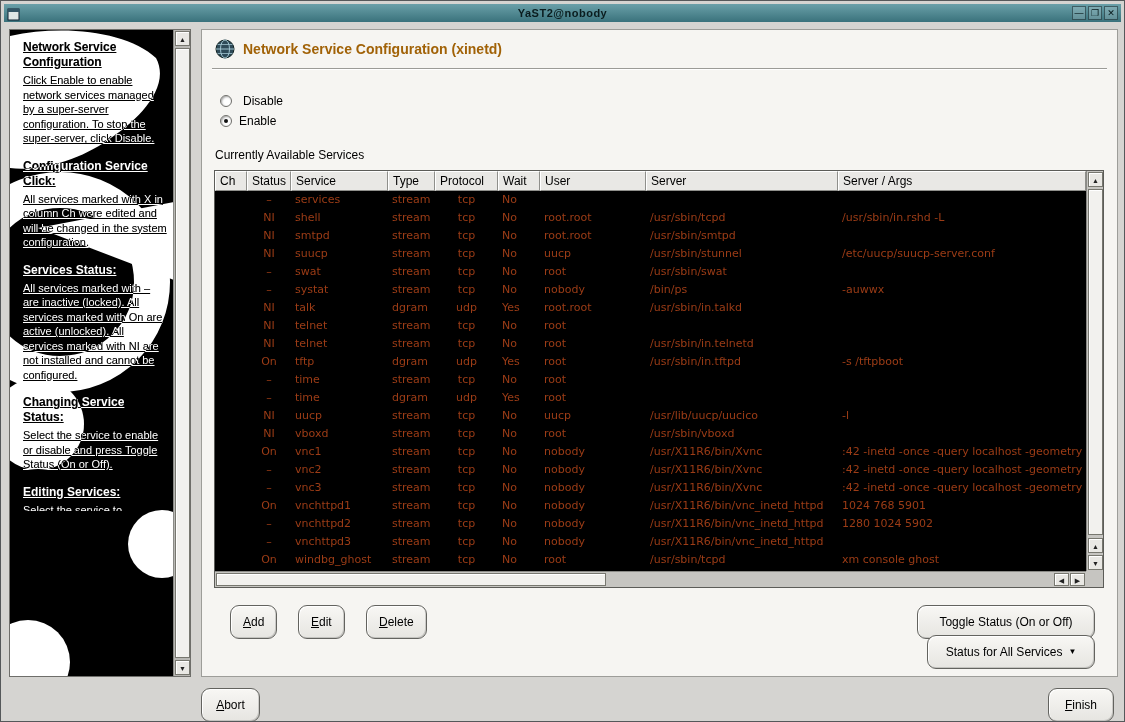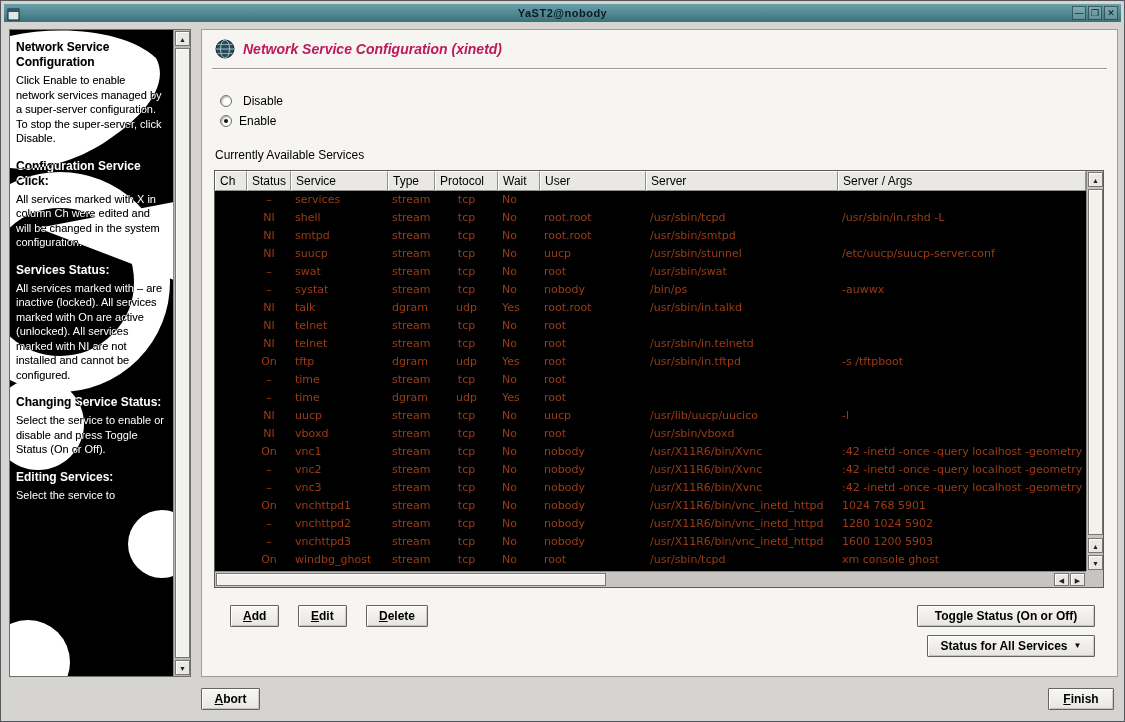--- a/index.html
+++ b/index.html
@@ -30,22 +30,22 @@
   }
   
   .sidebar {
     position:absolute; left:8px; top:28px; width:182px; height:648px;
     background:var(--sidebar_bg,#000); isolation:isolate; overflow:hidden;
     border:1px solid #6e6e6a;
   }
   .swoosh { position:absolute; left:0; top:0; width:164px; height:646px; }
   .help-text {
     position:absolute; left:0; top:0; width:163px; height:481px;
-    padding:10px 6px 0 6px; color:var(--sidebar_text,#fff);
-    mix-blend-mode:difference; overflow:hidden;
+    padding:10px 6px 0 13px; color:var(--sidebar_text,#fff);
+    mix-blend-mode:difference; overflow:hidden;text-decoration:underline;
   }
   .help-sec { margin-bottom:13px; }
   .help-h { font-size:12px; font-weight:bold; line-height:15px; margin-bottom:3px; }
   .help-b { font-size:11px; line-height:14.5px; }
   .v-scroll {
     position:absolute; right:0; top:0; width:17px; height:646px;
     background:#b9b8b4; border-left:1px solid #8a8a86;
   }
   .sb-btn {
     position:absolute; left:1px; width:15px; height:15px; text-align:center;
@@ -60,21 +60,21 @@
     cursor:grab;
   }
   
   .panel {
     position:absolute; left:200px; top:28px; width:917px; height:648px;
     background:var(--panel_bg,#f6f5f2);
     border:1px solid #9d9d99;
   }
   .panel-header { position:absolute; left:13px; top:9px; display:flex; align-items:center; gap:8px; }
   .globe { width:20px; height:20px; display:inline-block; }
-  .panel-title { font-size:14px; font-weight:bold; color:#be185d;font-style:italic; }
+  .panel-title { font-size:14px; font-weight:bold; color:#a16207; }
   .rule { position:absolute; left:10px; right:10px; top:38px; height:2px;
           border-top:1px solid #9b9b97; border-bottom:1px solid #ffffff; }
   .radio-row { position:absolute; left:18px; display:flex; align-items:center; gap:7px;
                font-size:12px; color:#000; cursor:pointer; }
   .radio {
     width:12px; height:12px; border-radius:50%;
     border:1px solid #6f6f6b; background:#fff;
     box-shadow:inset 1px 1px 2px rgba(0,0,0,0.35); position:relative;
   }
   .radio.checked::after {
@@ -126,27 +126,27 @@
   }
   .h-btn {
     position:absolute; top:1px; width:15px; height:13px; text-align:center;
     font-size:7px; line-height:13px; color:#222;
     background:#e9e8e4; border:1px solid #77776f; box-shadow:inset 1px 1px 0 #fff; cursor:pointer;
   }
   .h-btn.left { right:17px; } .h-btn.right { right:1px; }
   .tbl-corner { position:absolute; right:0; bottom:0; width:17px; height:16px; background:#c6c5c1; }
   
   .btn {
-    position:absolute; height:22px; padding:0 12px;
+    position:absolute; height:34px; padding:0 12px;
     background:linear-gradient(180deg,#f8f7f4,#e6e5e1);
-    border:1px solid #63635f; border-radius:1px;
+    border:1px solid #63635f; border-radius:9px;
     box-shadow:inset 1px 1px 0 rgba(255,255,255,0.95), inset -1px -1px 0 rgba(0,0,0,0.15);
     font-family:"Liberation Sans", sans-serif; font-size:12px; color:#000;
     display:inline-flex; align-items:center; justify-content:center; gap:6px;
-    cursor:pointer; white-space:nowrap;font-weight:bold;
+    cursor:pointer; white-space:nowrap;
   }
   .caret { font-size:8px; line-height:10px; }
   .footer-area { position:absolute; left:0; right:0; bottom:0; height:46px; }
 </style>
 </head>
 <body>
 
 <div id="window">
 
   <div class="titlebar">
@@ -451,21 +451,20 @@
           </div>
           <div class="tr">
             <div class="td c0"></div>
             <div class="td c1">–</div>
             <div class="td c2">vnchttpd3</div>
             <div class="td c3">stream</div>
             <div class="td c4">tcp</div>
             <div class="td c5">No</div>
             <div class="td c6">nobody</div>
             <div class="td c7">/usr/X11R6/bin/vnc_inetd_httpd</div>
-            <div class="td c8">1600 1200 5903</div>
           </div>
           <div class="tr">
             <div class="td c0"></div>
             <div class="td c1">On</div>
             <div class="td c2">windbg_ghost</div>
             <div class="td c3">stream</div>
             <div class="td c4">tcp</div>
             <div class="td c5">No</div>
             <div class="td c6">root</div>
             <div class="td c7">/usr/sbin/tcpd</div>

